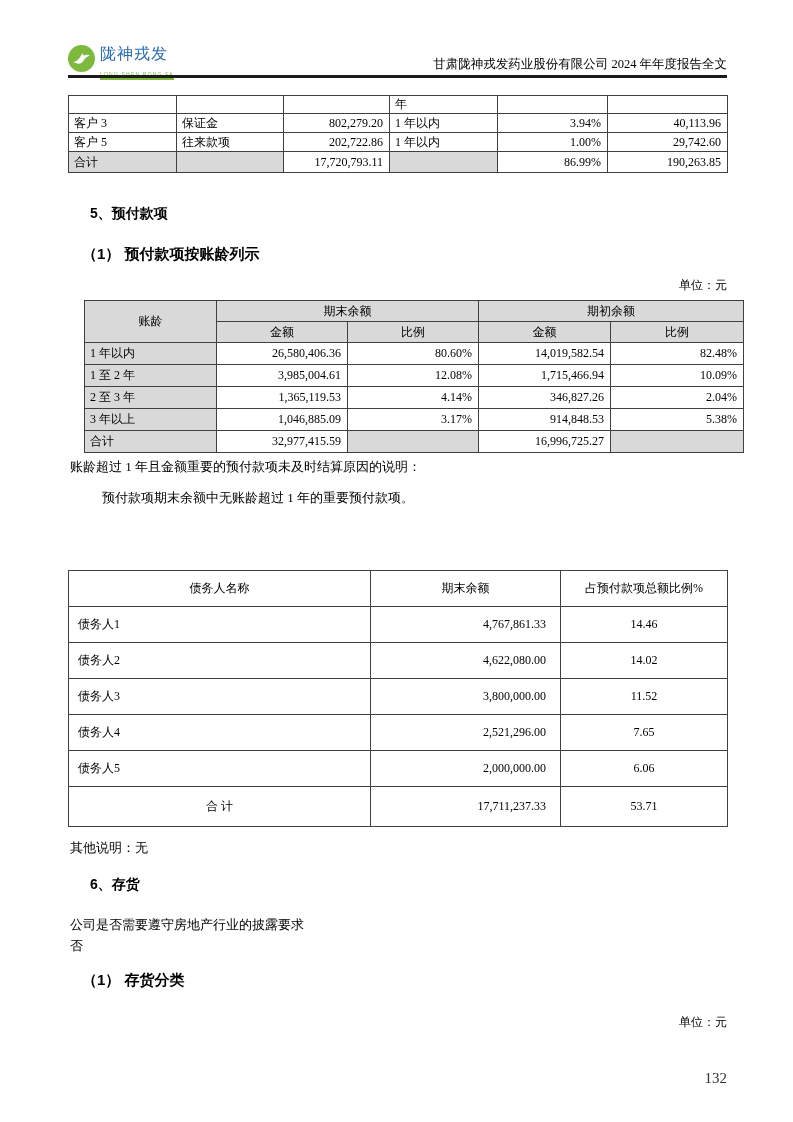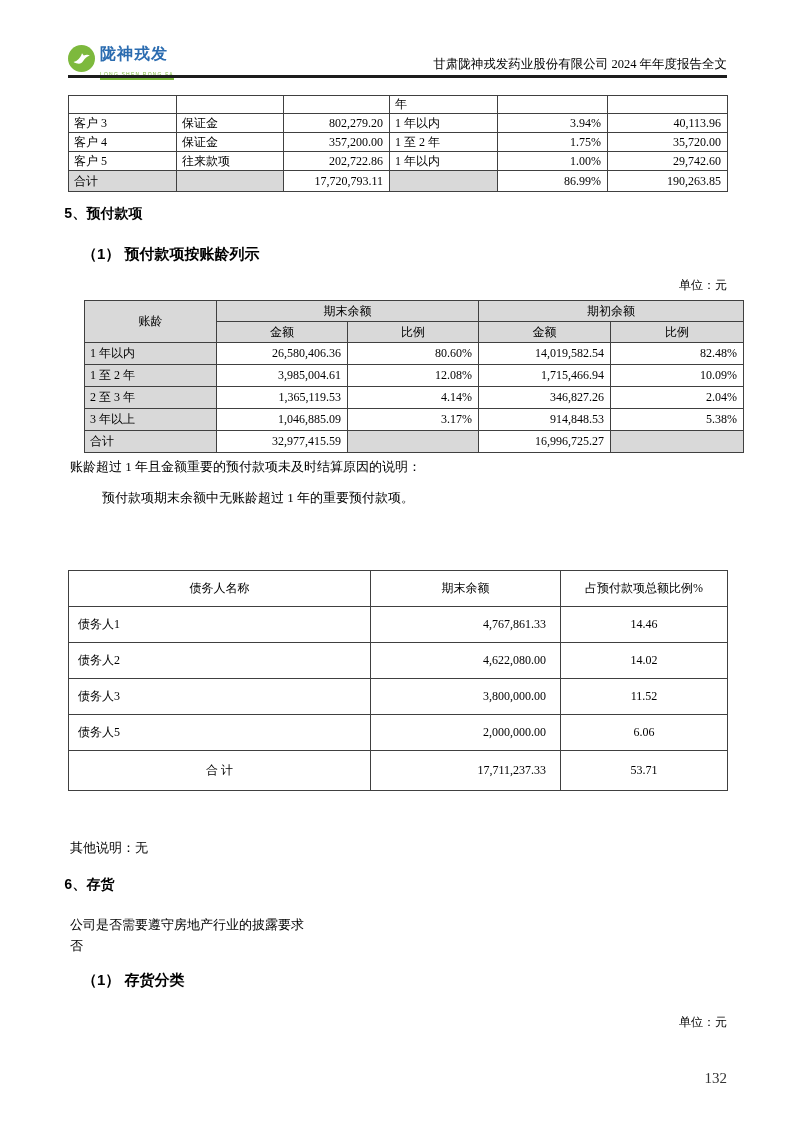--- a/index.html
+++ b/index.html
@@ -5,37 +5,37 @@
   * { margin:0; padding:0; box-sizing:border-box; }
   html,body { background:#ffffff; }
   .page {
     position:relative; width:793px; height:1122px; background:#fff;
     font-family:"Liberation Serif","DejaVu Serif",serif; color:#000;
     overflow:hidden; margin:0 auto;
   }
   
   .logo { position:absolute; left:68px; top:45px; display:flex; align-items:flex-start; }
   .logo-txt { margin-left:5px; }
-  .logo-cn { font-family:"Liberation Sans","DejaVu Sans",sans-serif; font-weight:bold; font-size:16px; color:#2b6cb0; line-height:17px; letter-spacing:1px; }
+  .logo-cn { font-family:"Liberation Sans","DejaVu Sans",sans-serif; font-weight:normal; font-size:16px; color:#2b6cb0; line-height:17px; letter-spacing:1px; }
   .logo-en { font-family:"Liberation Sans","DejaVu Sans",sans-serif; font-size:5px; color:#7db93d; letter-spacing:1.2px; border-bottom:2px solid #7db93d; padding-bottom:1px; display:inline-block; }
   .doc-title { position:absolute; right:66px; top:56px; font-size:12.5px; }
   .rule { position:absolute; left:68px; top:75px; width:659px; height:3px; background:#1c1c1c; }
   
   table { border-collapse:collapse; table-layout:fixed; width:659px; }
   td,th { border:1px solid #404040; font-size:12px; font-weight:normal; overflow:hidden; white-space:nowrap; }
   .gray { background:#d9d9d9; }
   .tl { text-align:left; padding-left:5px; }
   .tr { text-align:right; padding-right:6px; }
   .tc { text-align:center; }
   .carryover { position:absolute; left:68px; top:95px; }
   .carryover tr { height:19px; }
   .carryover tr.r0 { height:18px; }
   .carryover tr.rt { height:21px; }
   
-  .h1b { position:absolute; left:64px; font-family:Liberation Mono, monospace; font-weight:bold; font-size:14px; }
+  .h1b { position:absolute; left:90px; font-family:Liberation Sans, sans-serif; font-weight:bold; font-size:14px; }
   .h2b { position:absolute; left:82px; font-family:"Liberation Sans","DejaVu Sans",sans-serif; font-weight:bold; font-size:15px; }
   .unit { position:absolute; right:66px; font-size:12px; }
   .note { position:absolute; font-size:13px; }
   
   .aging { position:absolute; left:68px; top:300px;margin-left:16px; }
   .aging thead tr { height:21px; }
   .aging tbody tr { height:22px; }
   
   .top5 { position:absolute; left:68px; top:570px; }
   .top5 tr { height:36px; }
@@ -84,28 +84,20 @@
     </tr>
     <tr>
       <td class="tl">客户 3</td>
       <td class="tl">保证金</td>
       <td class="tr">802,279.20</td>
       <td class="tl">1 年以内</td>
       <td class="tr">3.94%</td>
       <td class="tr">40,113.96</td>
     </tr>
     <tr>
-      <td class="tl">客户 4</td>
-      <td class="tl">保证金</td>
-      <td class="tr">357,200.00</td>
-      <td class="tl">1 至 2 年</td>
-      <td class="tr">1.75%</td>
-      <td class="tr">35,720.00</td>
-    </tr>
-    <tr>
       <td class="tl">客户 5</td>
       <td class="tl">往来款项</td>
       <td class="tr">202,722.86</td>
       <td class="tl">1 年以内</td>
       <td class="tr">1.00%</td>
       <td class="tr">29,742.60</td>
     </tr>
     <tr class="rt">
       <td class="tl gray">合计</td>
       <td class="tl gray"></td>
@@ -206,20 +198,25 @@
       <td class="tl">债务人2</td>
       <td class="tr">4,622,080.00</td>
       <td class="tc">14.02</td>
     </tr>
     <tr>
       <td class="tl">债务人3</td>
       <td class="tr">3,800,000.00</td>
       <td class="tc">11.52</td>
     </tr>
     <tr>
+      <td class="tl">债务人4</td>
+      <td class="tr">2,521,296.00</td>
+      <td class="tc">7.65</td>
+    </tr>
+    <tr>
       <td class="tl">债务人5</td>
       <td class="tr">2,000,000.00</td>
       <td class="tc">6.06</td>
     </tr>
     <tr class="rt">
       <td class="tc">合  计</td>
       <td class="tr">17,711,237.33</td>
       <td class="tc">53.71</td>
     </tr>
   </tbody>

